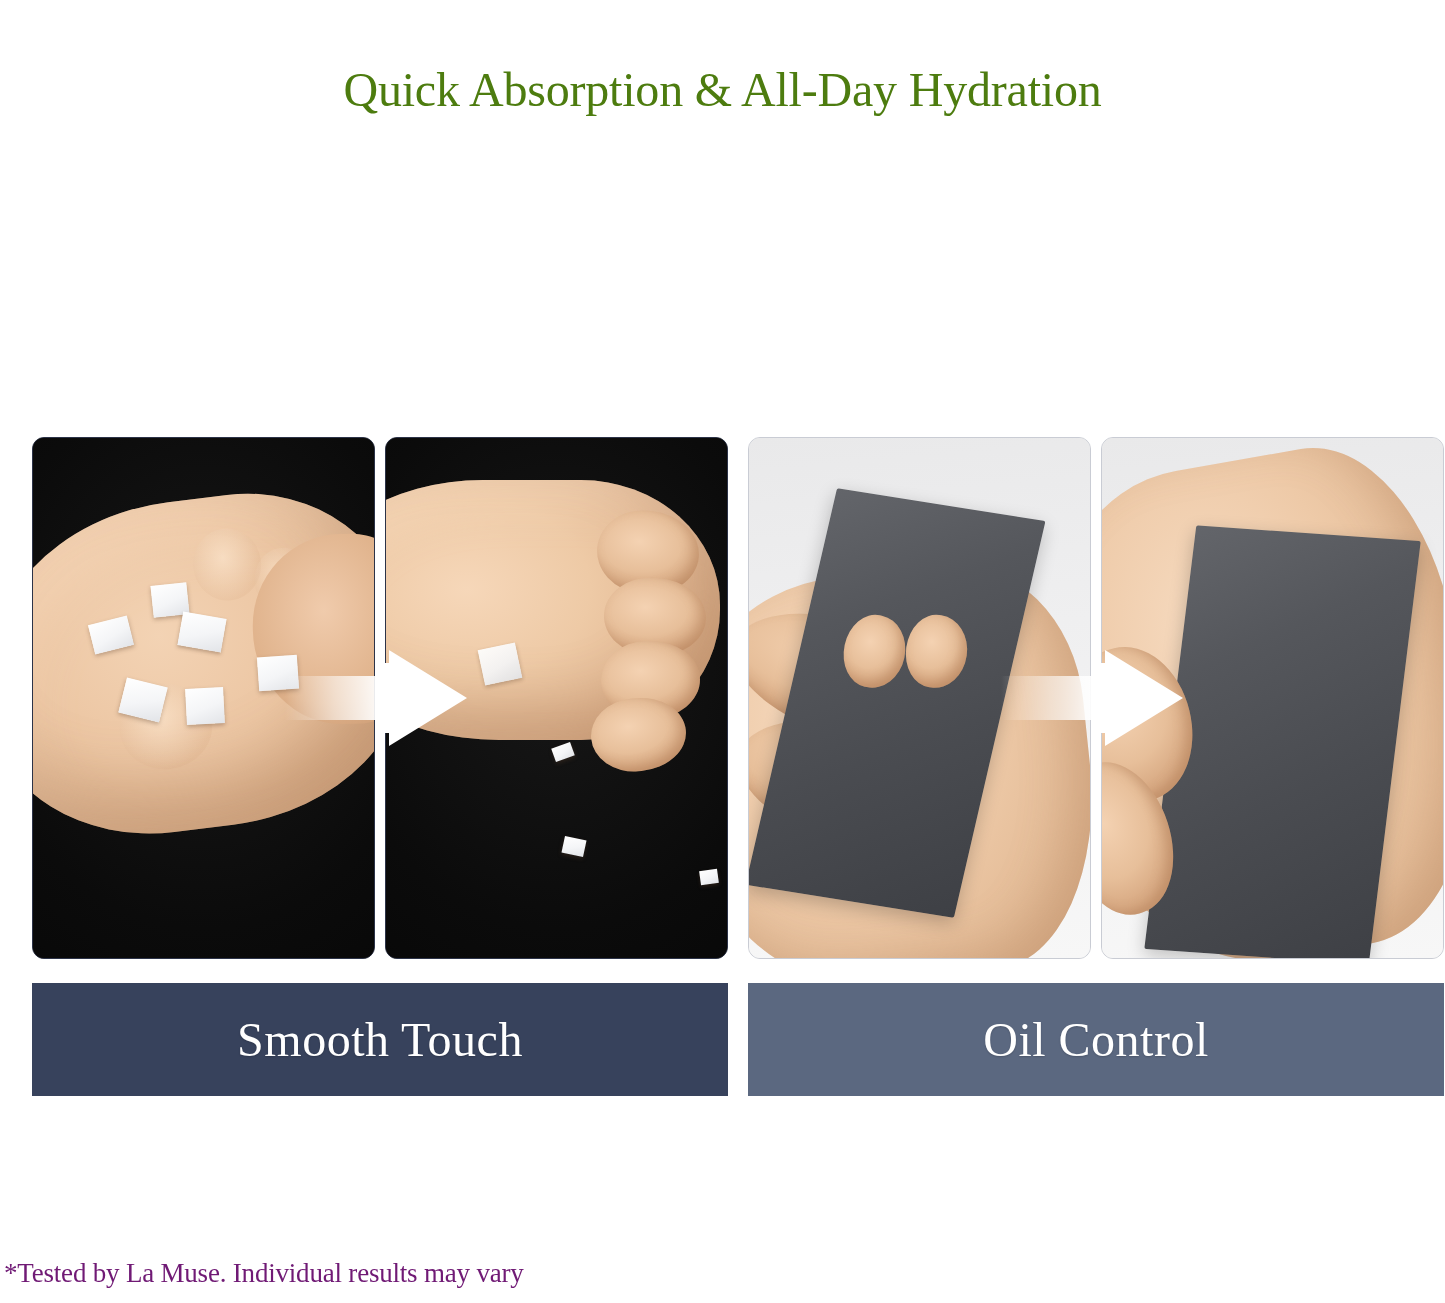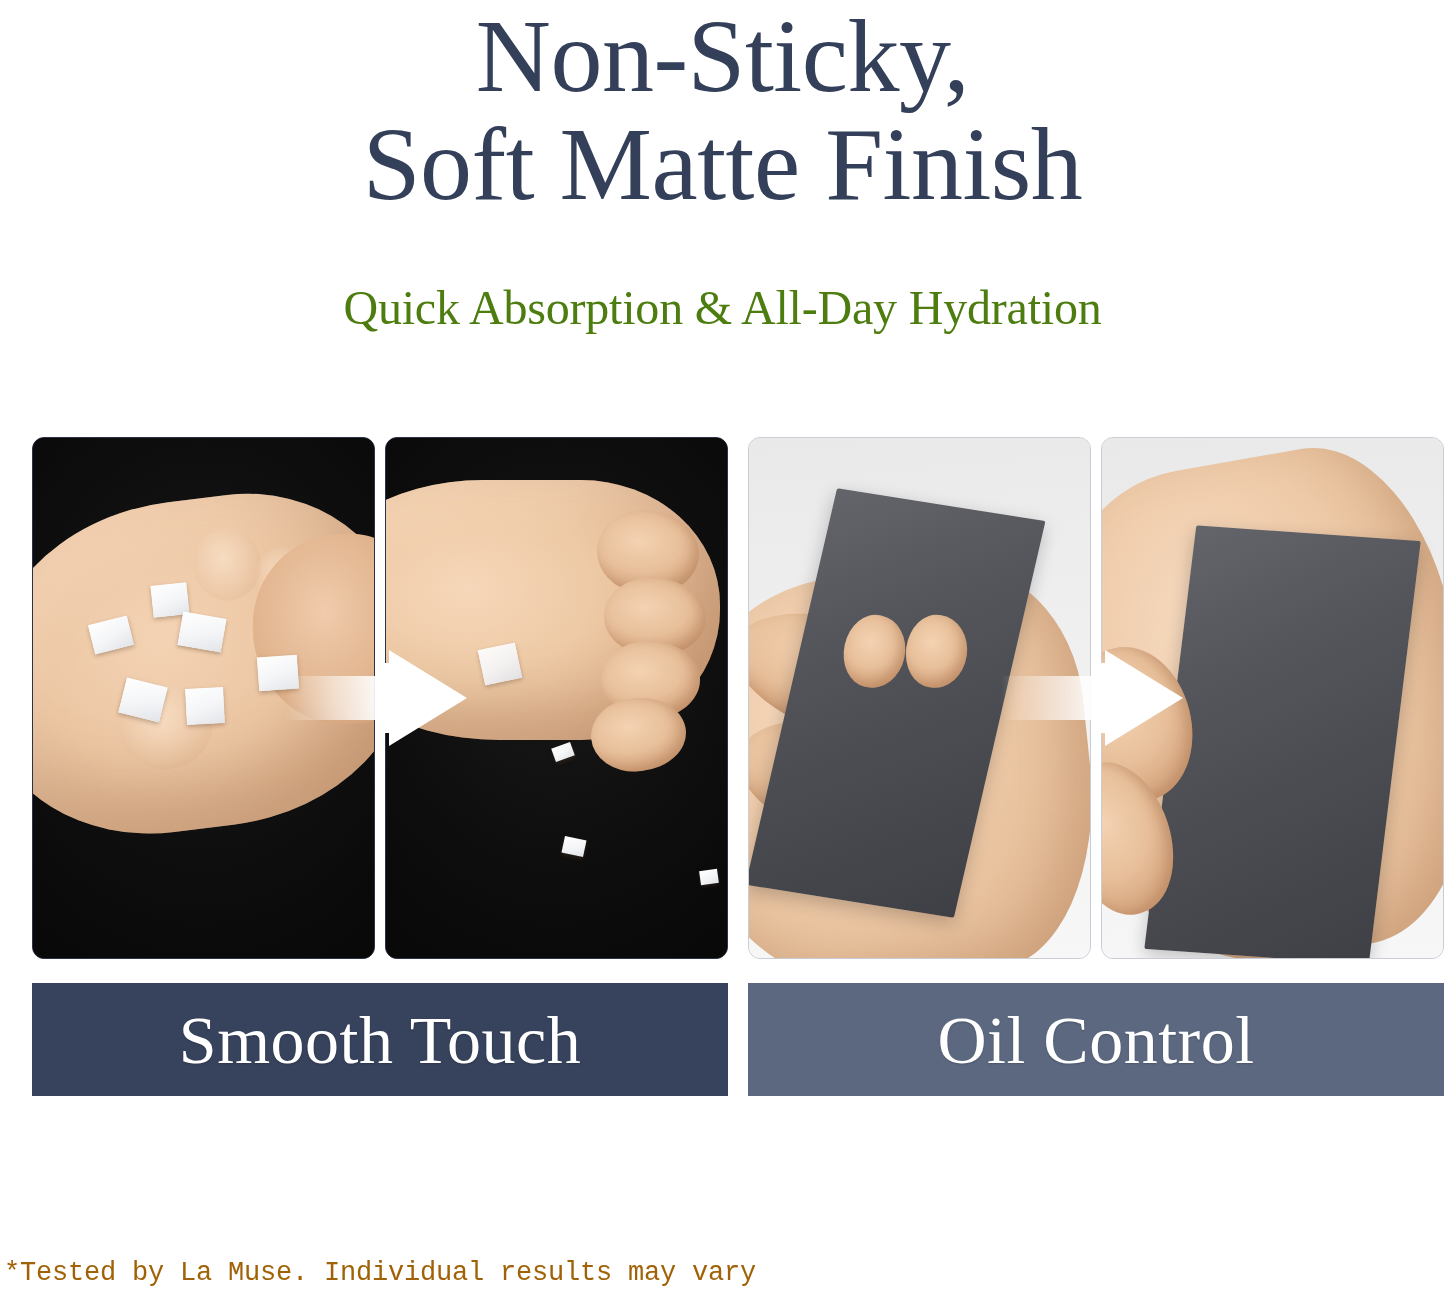--- a/index.html
+++ b/index.html
@@ -194,47 +194,43 @@
     height: 113px;
     display: flex;
     align-items: center;
     justify-content: center;
   }
   .band-dark  { background: #37425c; }
   .band-light { background: #5b6880; }
   .caption-text {
     font-family: "Liberation Serif", serif;
     color: #ffffff;
-    font-size: 68px;
+    font-size: 48px;
     line-height: 1;
     font-weight: 400;
     letter-spacing: 0.5px;
     text-shadow: 0 1px 2px rgba(0,0,0,0.18);
   }
 
   
   .footnote {
     position: absolute;
     left: 4px;
     top: 1258px;
-    font-family: Liberation Mono, monospace;
+    font-family: Liberation Serif, serif;
     font-size: 27px;
-    color: #a16207;
+    color: #701a75;
     letter-spacing: -0.2px;
     white-space: nowrap;
   }
 </style>
 </head>
 <body>
 
 <div class="headline-block">
-  <h1 class="headline">
-    <span class="line">Non-Sticky,</span>
-    <span class="line">Soft Matte Finish</span>
-  </h1>
   <p class="subheadline">Quick Absorption &amp; All-Day Hydration</p>
 </div>
 
 <div class="compare-group group-left">
   <div class="panel-row">
 
     <div class="photo-panel">
       <div class="scene bg-black"></div>
       <div class="hand-a">
         <div class="knuckle" style="left:52%;top:10%;width:16%;height:22%;"></div>

